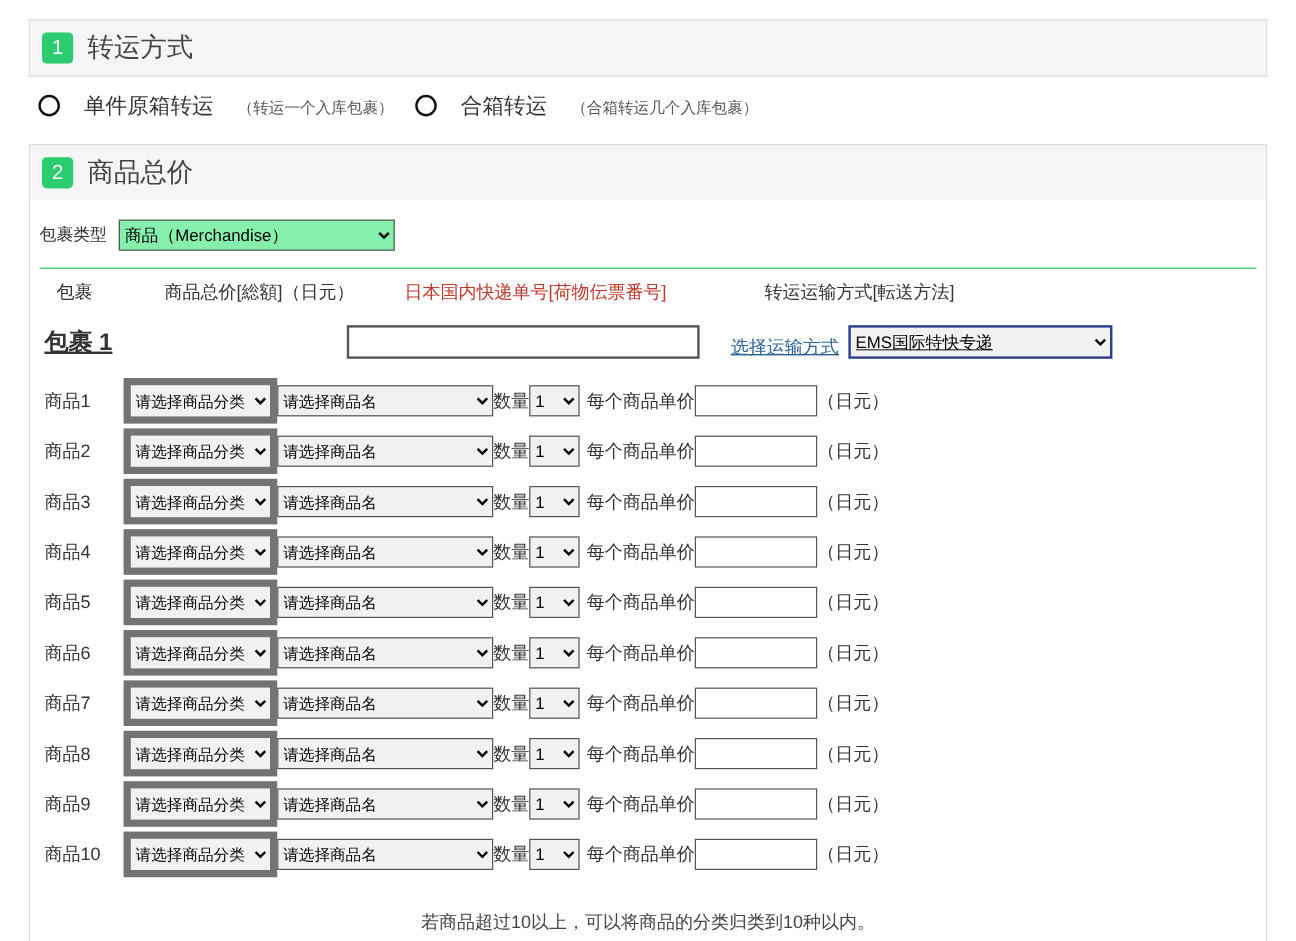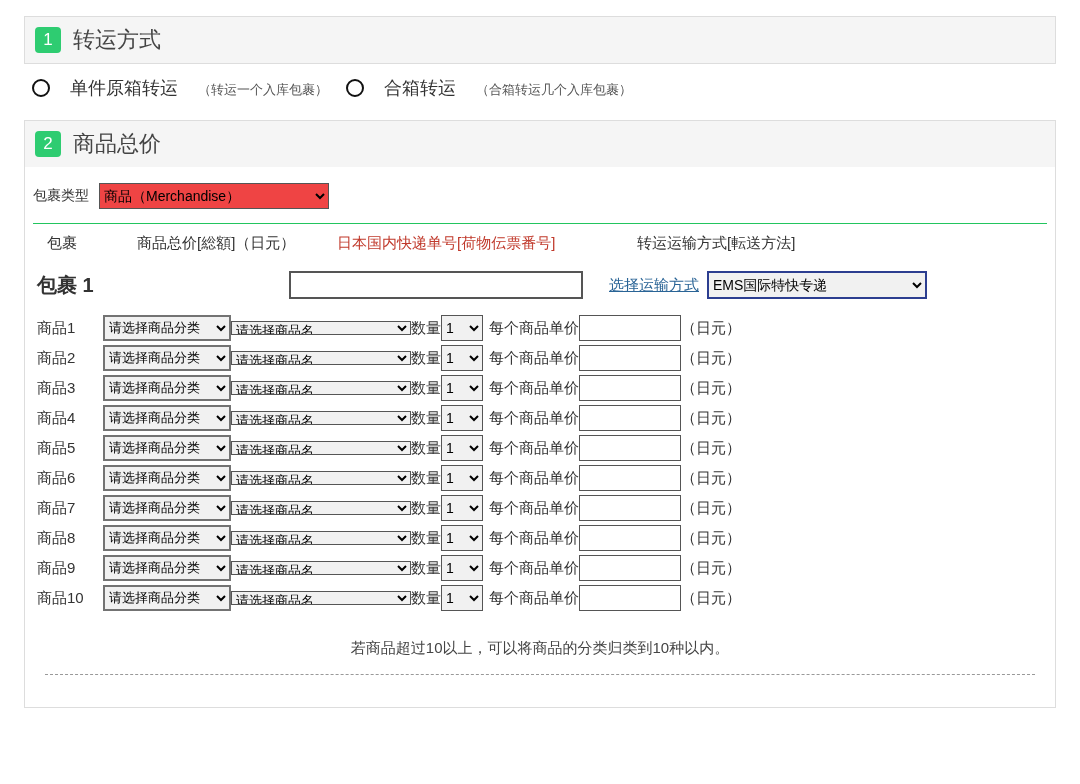--- a/index.html
+++ b/index.html
@@ -60,37 +60,38 @@
   .pkgtype-row {
     display: flex;
     align-items: center;
     gap: 10px;
     padding: 8px 0 14px 0;
   }
   .pkgtype-row select {
     width: 230px;
     height: 26px;
     border: 1px solid #555;
-    background: #ef4444;
+    background: #86efac;
     font-size: 14px;
   }
   .cols-header {
     display: grid;
     grid-template-columns: 90px 200px 300px 360px;
     padding: 10px 4px 10px 14px;
     border-top: 1px solid #22c55e;
     font-size: 15px;
   }
   .cols-header .red { color: #c0392b; }
   .block-inner { padding: 4px 2px; }
   .pkg-top {
     display: flex;
-    align-items: center;
+    align-items: flex-end;
     padding: 4px 2px 14px 2px;
     flex-wrap: nowrap;
+    text-decoration: underline;
   }
   .pkg-name { font-size: 20px; font-weight: bold; width: 252px; flex: 0 0 auto; }
   .tracking-input {
     width: 294px; height: 28px;
     border: 2px solid #555;
     flex: 0 0 auto;
     margin-right: 26px;
   }
   .choose-link { color: #2a6496; text-decoration: underline; margin-right: 8px; font-size: 15px; flex: 0 0 auto; }
   .ship-select {
@@ -101,28 +102,27 @@
     flex: 0 0 auto;
   }
   .item-row {
     display: flex;
     align-items: center;
     padding: 2px 2px;
     font-size: 15px;
   }
   .item-label { width: 66px; }
   .cat-select {
-    width: 128px; height: 26px;
-    border: 2px solid #737373;
+    width: 128px; height: 38px;
+    border: 6px solid #737373;
     background: #f1f1f1;
     font-size: 13px;
-    font-family: Liberation Mono, monospace;
   }
   .name-select {
-    width: 180px; height: 14px;
+    width: 180px; height: 26px;
     border: 1px solid #555;
     background: #f1f1f1;
     font-size: 13px;
   }
   .qty-label { font-size: 15px; }
   .qty-select {
     width: 42px; height: 26px;
     border: 1px solid #555;
     background: #f1f1f1;
     font-size: 14px;

